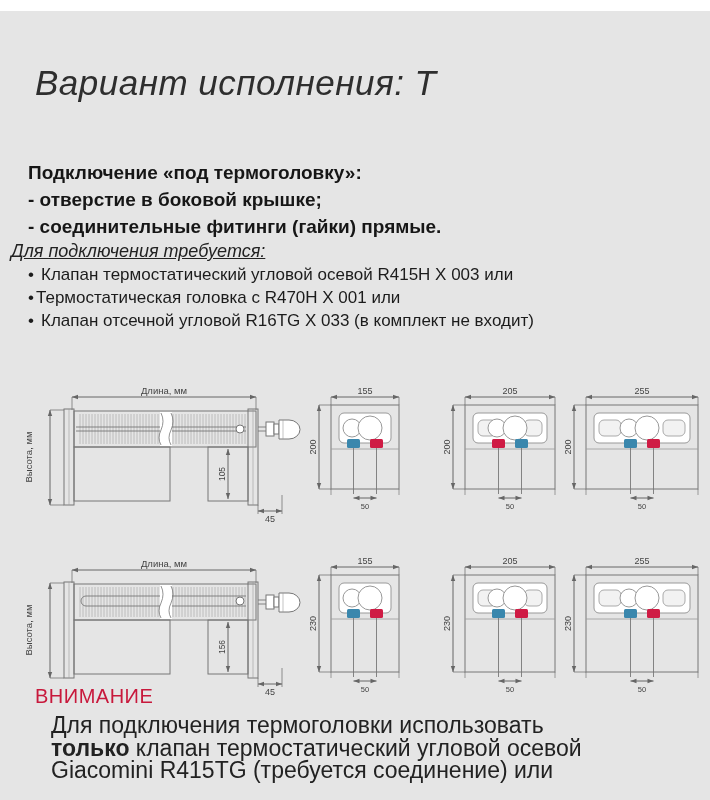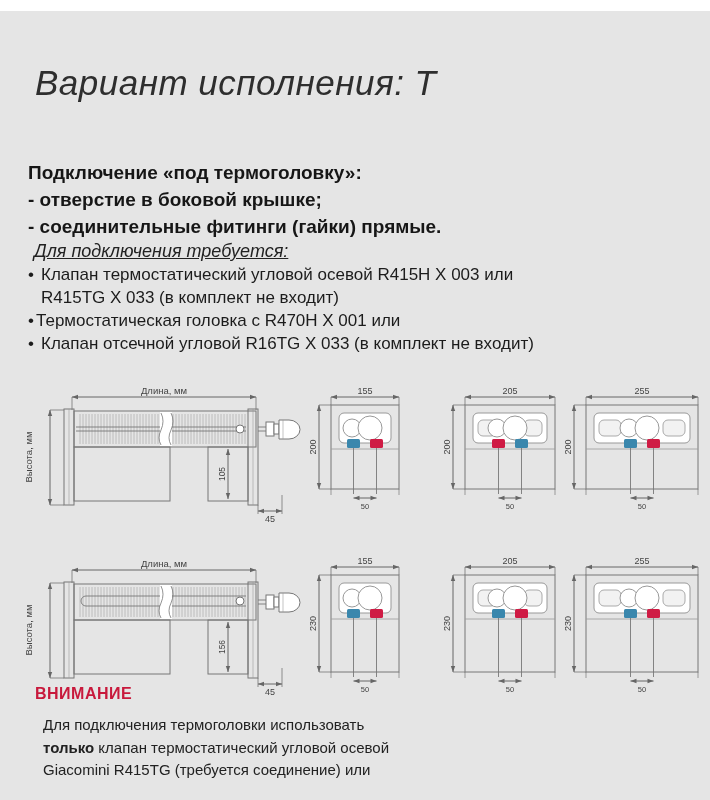--- a/index.html
+++ b/index.html
@@ -9,35 +9,35 @@
   }
   .title{
     position:absolute;left:35px;top:52px;font-size:35px;font-style:italic;
     color:#2e2e2e;letter-spacing:0.5px;white-space:nowrap;
   }
   .intro{
     position:absolute;left:28px;top:148px;font-size:19px;font-weight:bold;
     line-height:27px;color:#161616;white-space:nowrap;
   }
   .req-heading{
-    position:absolute;left:34px;top:230px;font-size:18px;font-style:italic;
+    position:absolute;left:11px;top:230px;font-size:18px;font-style:italic;
     text-decoration:underline;color:#222;white-space:nowrap;
   }
   .req-list{position:absolute;left:28px;top:252px;font-size:17px;line-height:23px;color:#1c1c1c;}
   .req-item{display:flex;}
   .req-item .bullet{width:13px;flex:0 0 13px;}
   .req-item.tight .bullet{width:8px;flex:0 0 8px;}
   .req-item .lines{white-space:nowrap;}
   .diag{position:absolute;}
   .warn-heading{
-    position:absolute;left:35px;top:674px;font-size:16px;font-weight:bold;
+    position:absolute;left:35px;top:674px;font-size:20px;font-weight:normal;
     letter-spacing:0.5px;white-space:nowrap;
   }
   .warn-text{
-    position:absolute;left:43px;top:703px;font-size:15px;line-height:22.5px;
+    position:absolute;left:51px;top:703px;font-size:23px;line-height:22.5px;
     color:#222;white-space:nowrap;
   }
   .warn-text .only{font-weight:bold;}
   svg text{font-family:"Liberation Sans","DejaVu Sans",sans-serif;}
 </style>
 </head>
 <body>
 
 <div class="page">
 
@@ -49,21 +49,20 @@
     <div>- соединительные фитинги (гайки) прямые.</div>
   </div>
 
   <div class="req-heading">Для подключения требуется:</div>
 
   <div class="req-list">
     <div class="req-item">
       <span class="bullet">•</span>
       <div class="lines">
         <div>Клапан термостатический угловой осевой R415H X 003 или</div>
-        <div>R415TG X 033 (в комплект не входит)</div>
       </div>
     </div>
     <div class="req-item tight">
       <span class="bullet">•</span>
       <div class="lines">
         <div>Термостатическая головка с R470H X 001 или</div>
       </div>
     </div>
     <div class="req-item">
       <span class="bullet">•</span>

